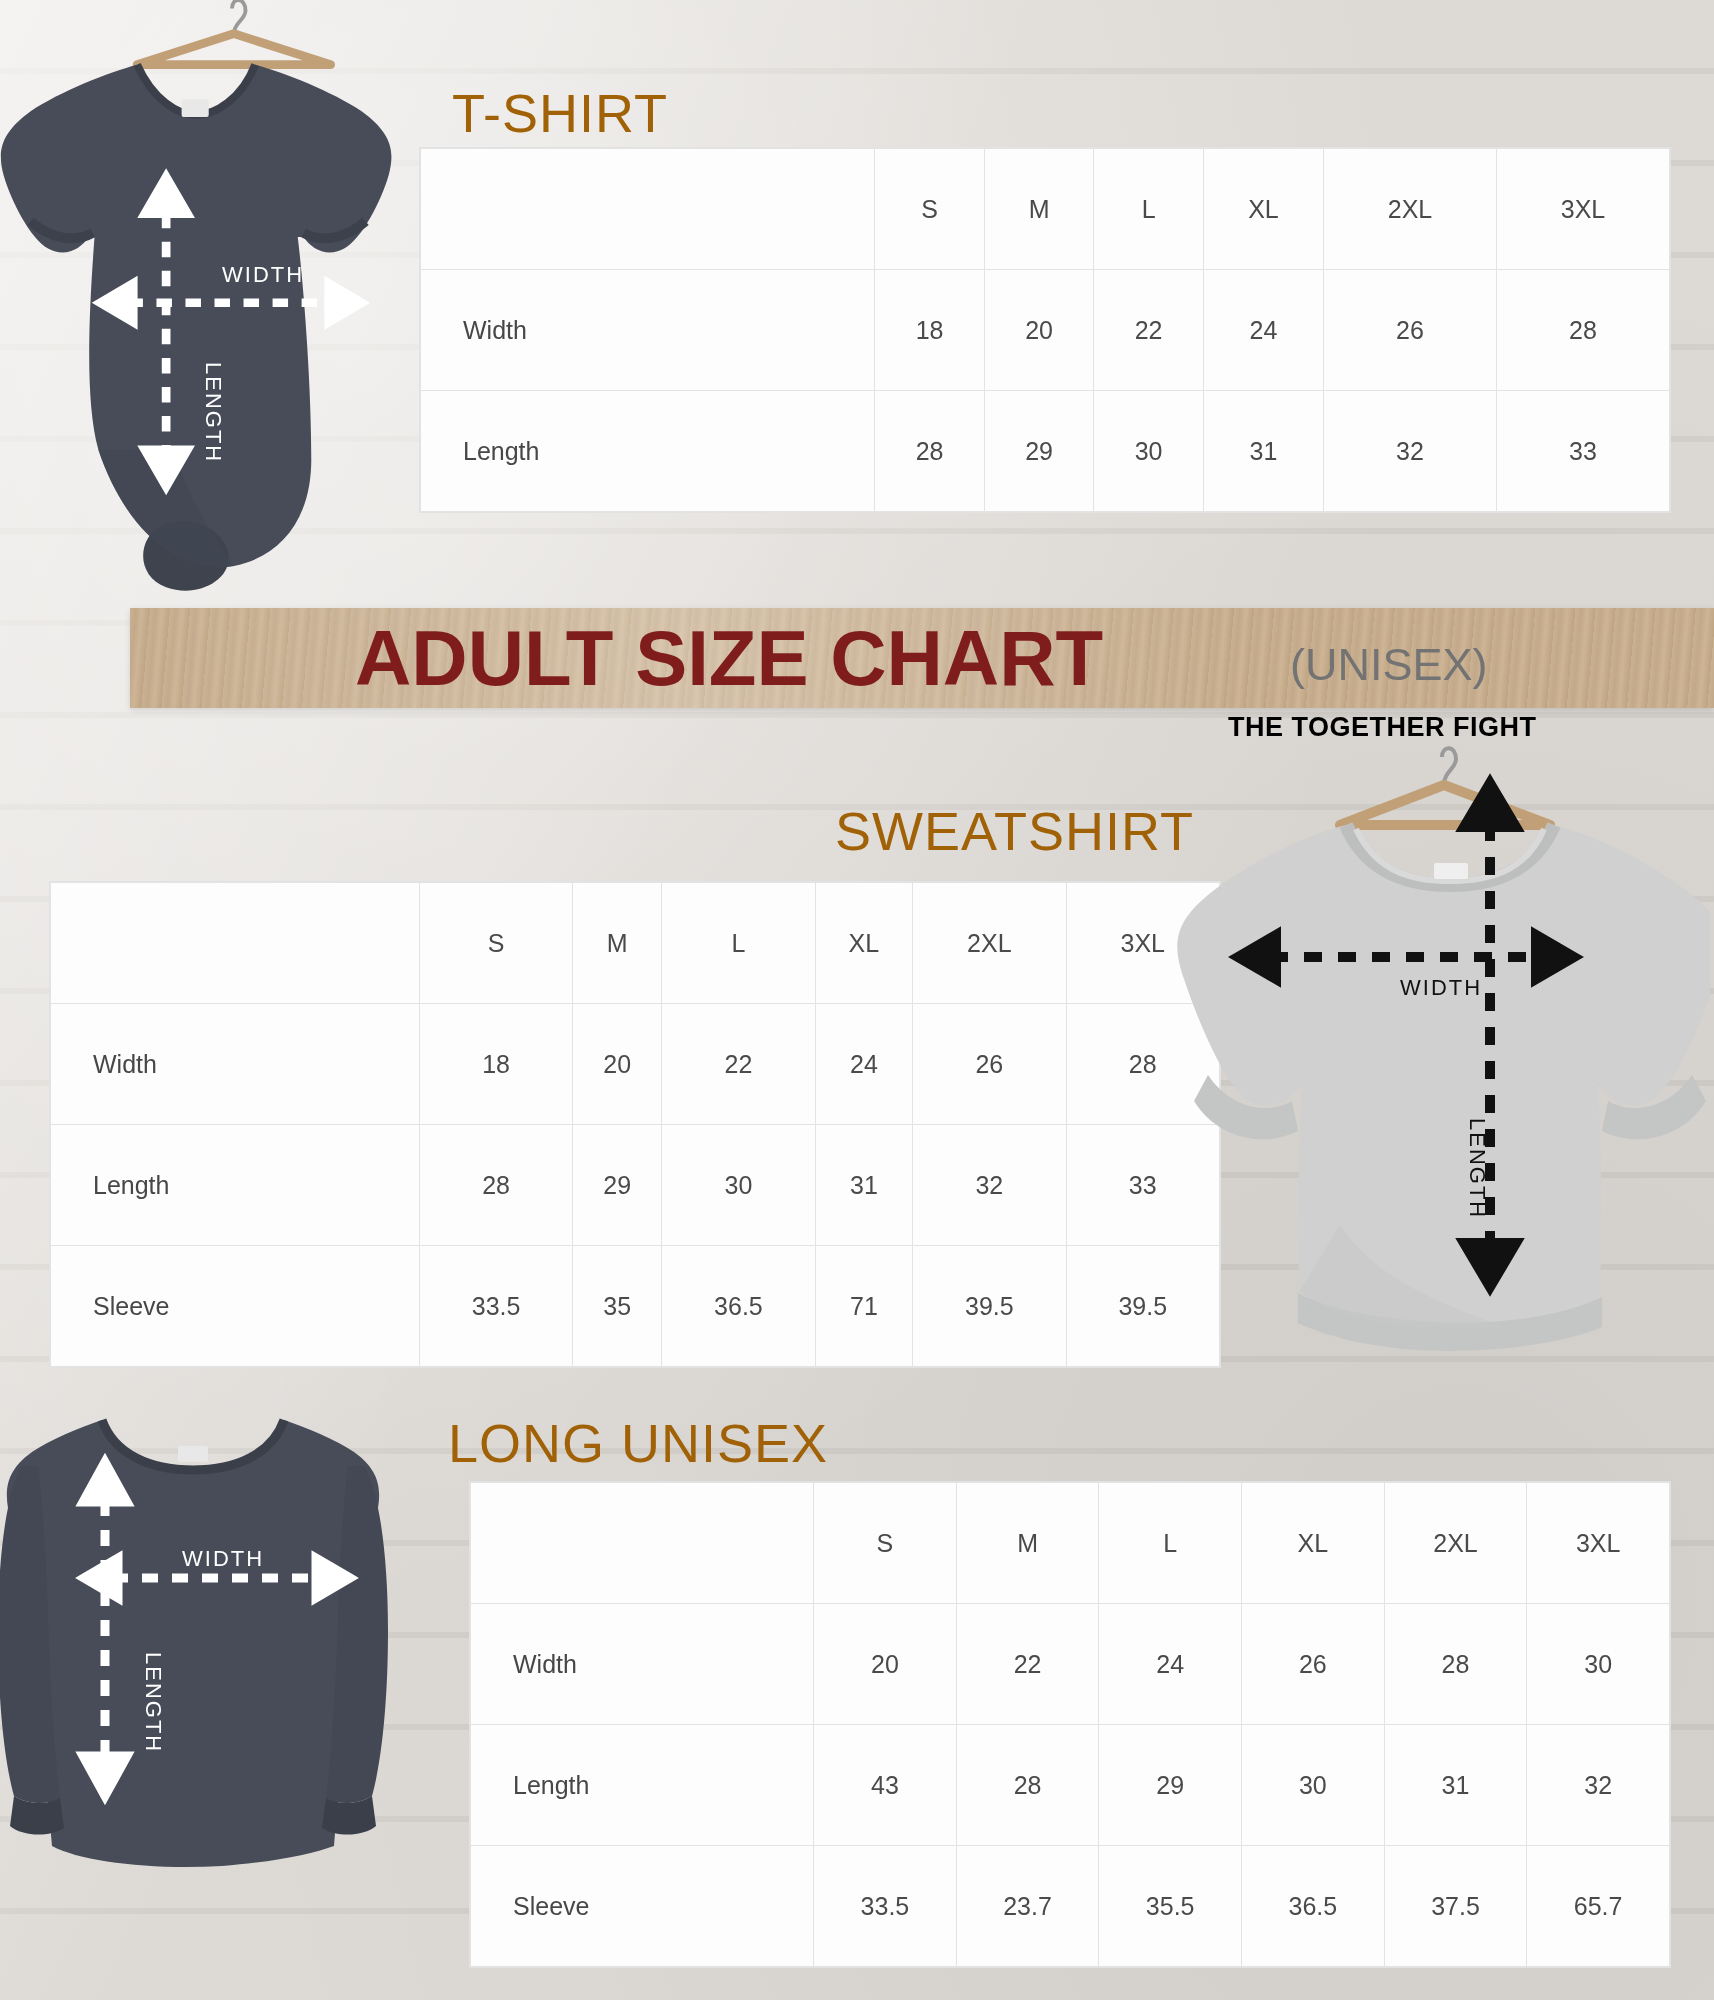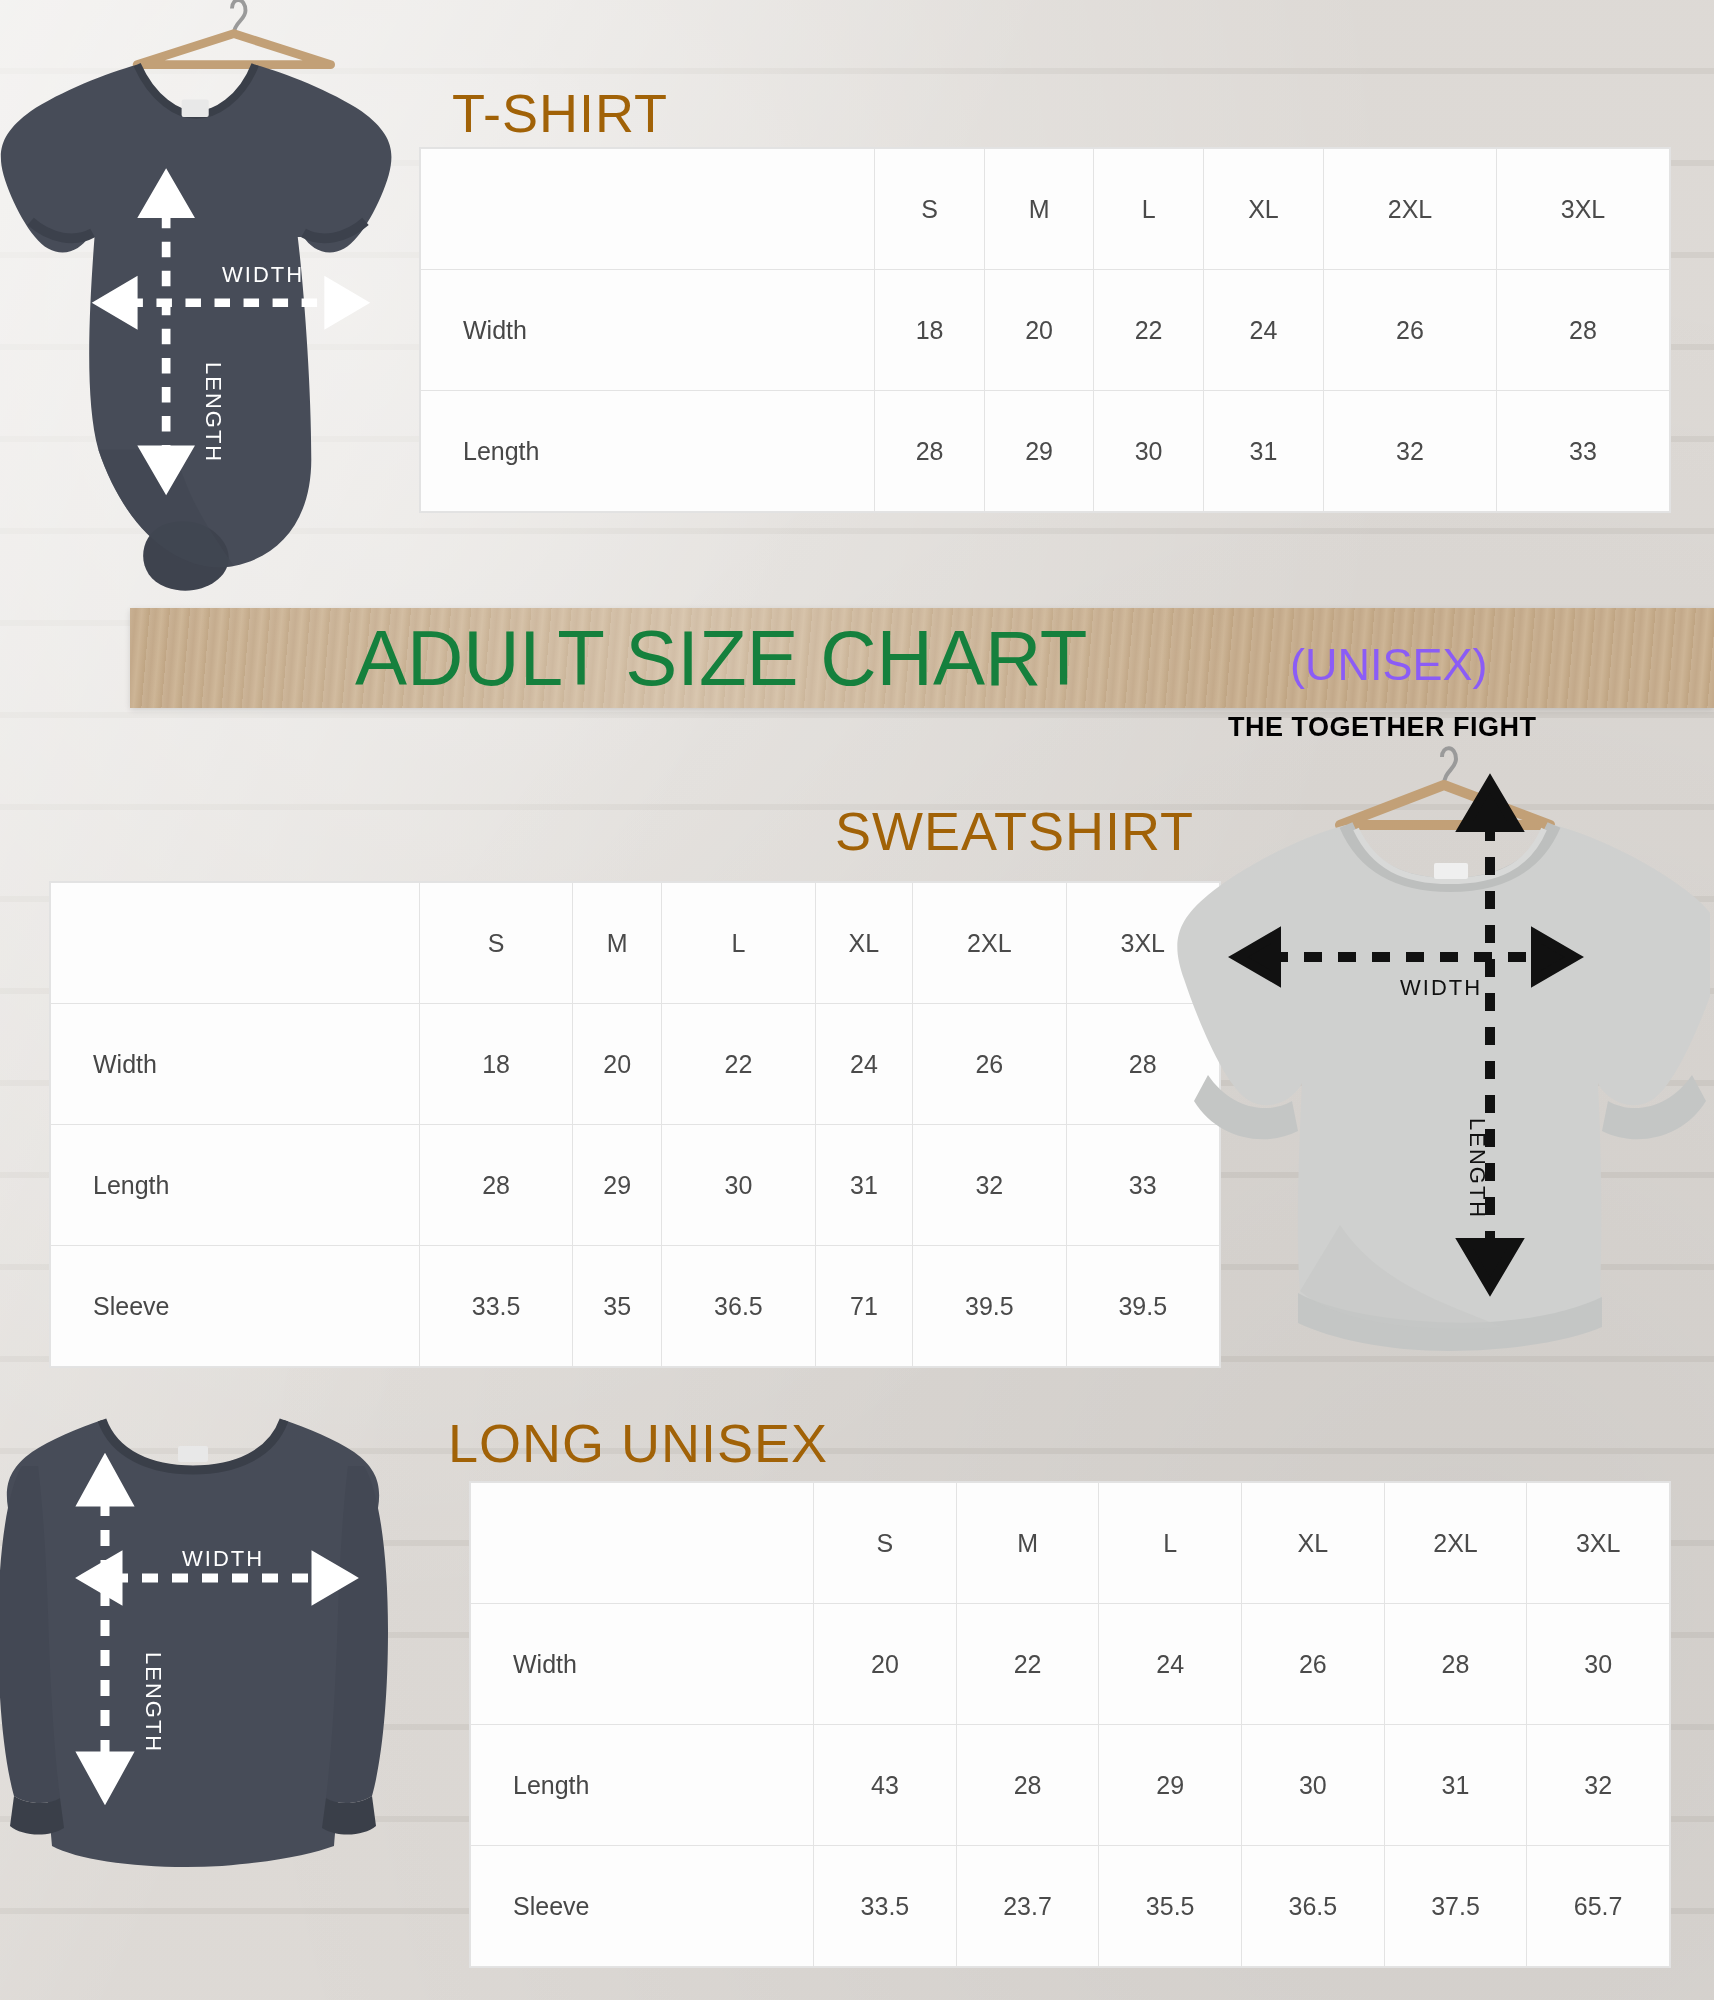--- a/index.html
+++ b/index.html
@@ -84,31 +84,31 @@
       linear-gradient(90deg, rgba(255,255,255,0.0) 0%, rgba(255,255,255,0.25) 35%, rgba(255,255,255,0.0) 70%),
       repeating-linear-gradient(95deg, #c9b193 0px, #c3a98a 6px, #cdb596 12px, #bfa482 20px),
       #c6ae8f;
     box-shadow: 0 2px 6px rgba(0,0,0,0.12);
   }
   .banner-text {
     position: absolute;
     left: 355px;
     top: 613px;
     font-size: 78px;
-    font-weight: normal;
-    color: #15803d;
+    font-weight: bold;
+    color: #7f1d1d;
     letter-spacing: 0px;
     white-space: nowrap;
   }
   .banner-unisex {
     position: absolute;
     left: 1290px;
     top: 639px;
     font-size: 45px;
-    color: #8b5cf6;
+    color: #737373;
     white-space: nowrap;
   }
   .brand-line {
     position: absolute;
     left: 1228px;
     top: 712px;
     font-size: 27px;
     font-weight: bold;
     letter-spacing: 0.5px;
     color: #000000;

